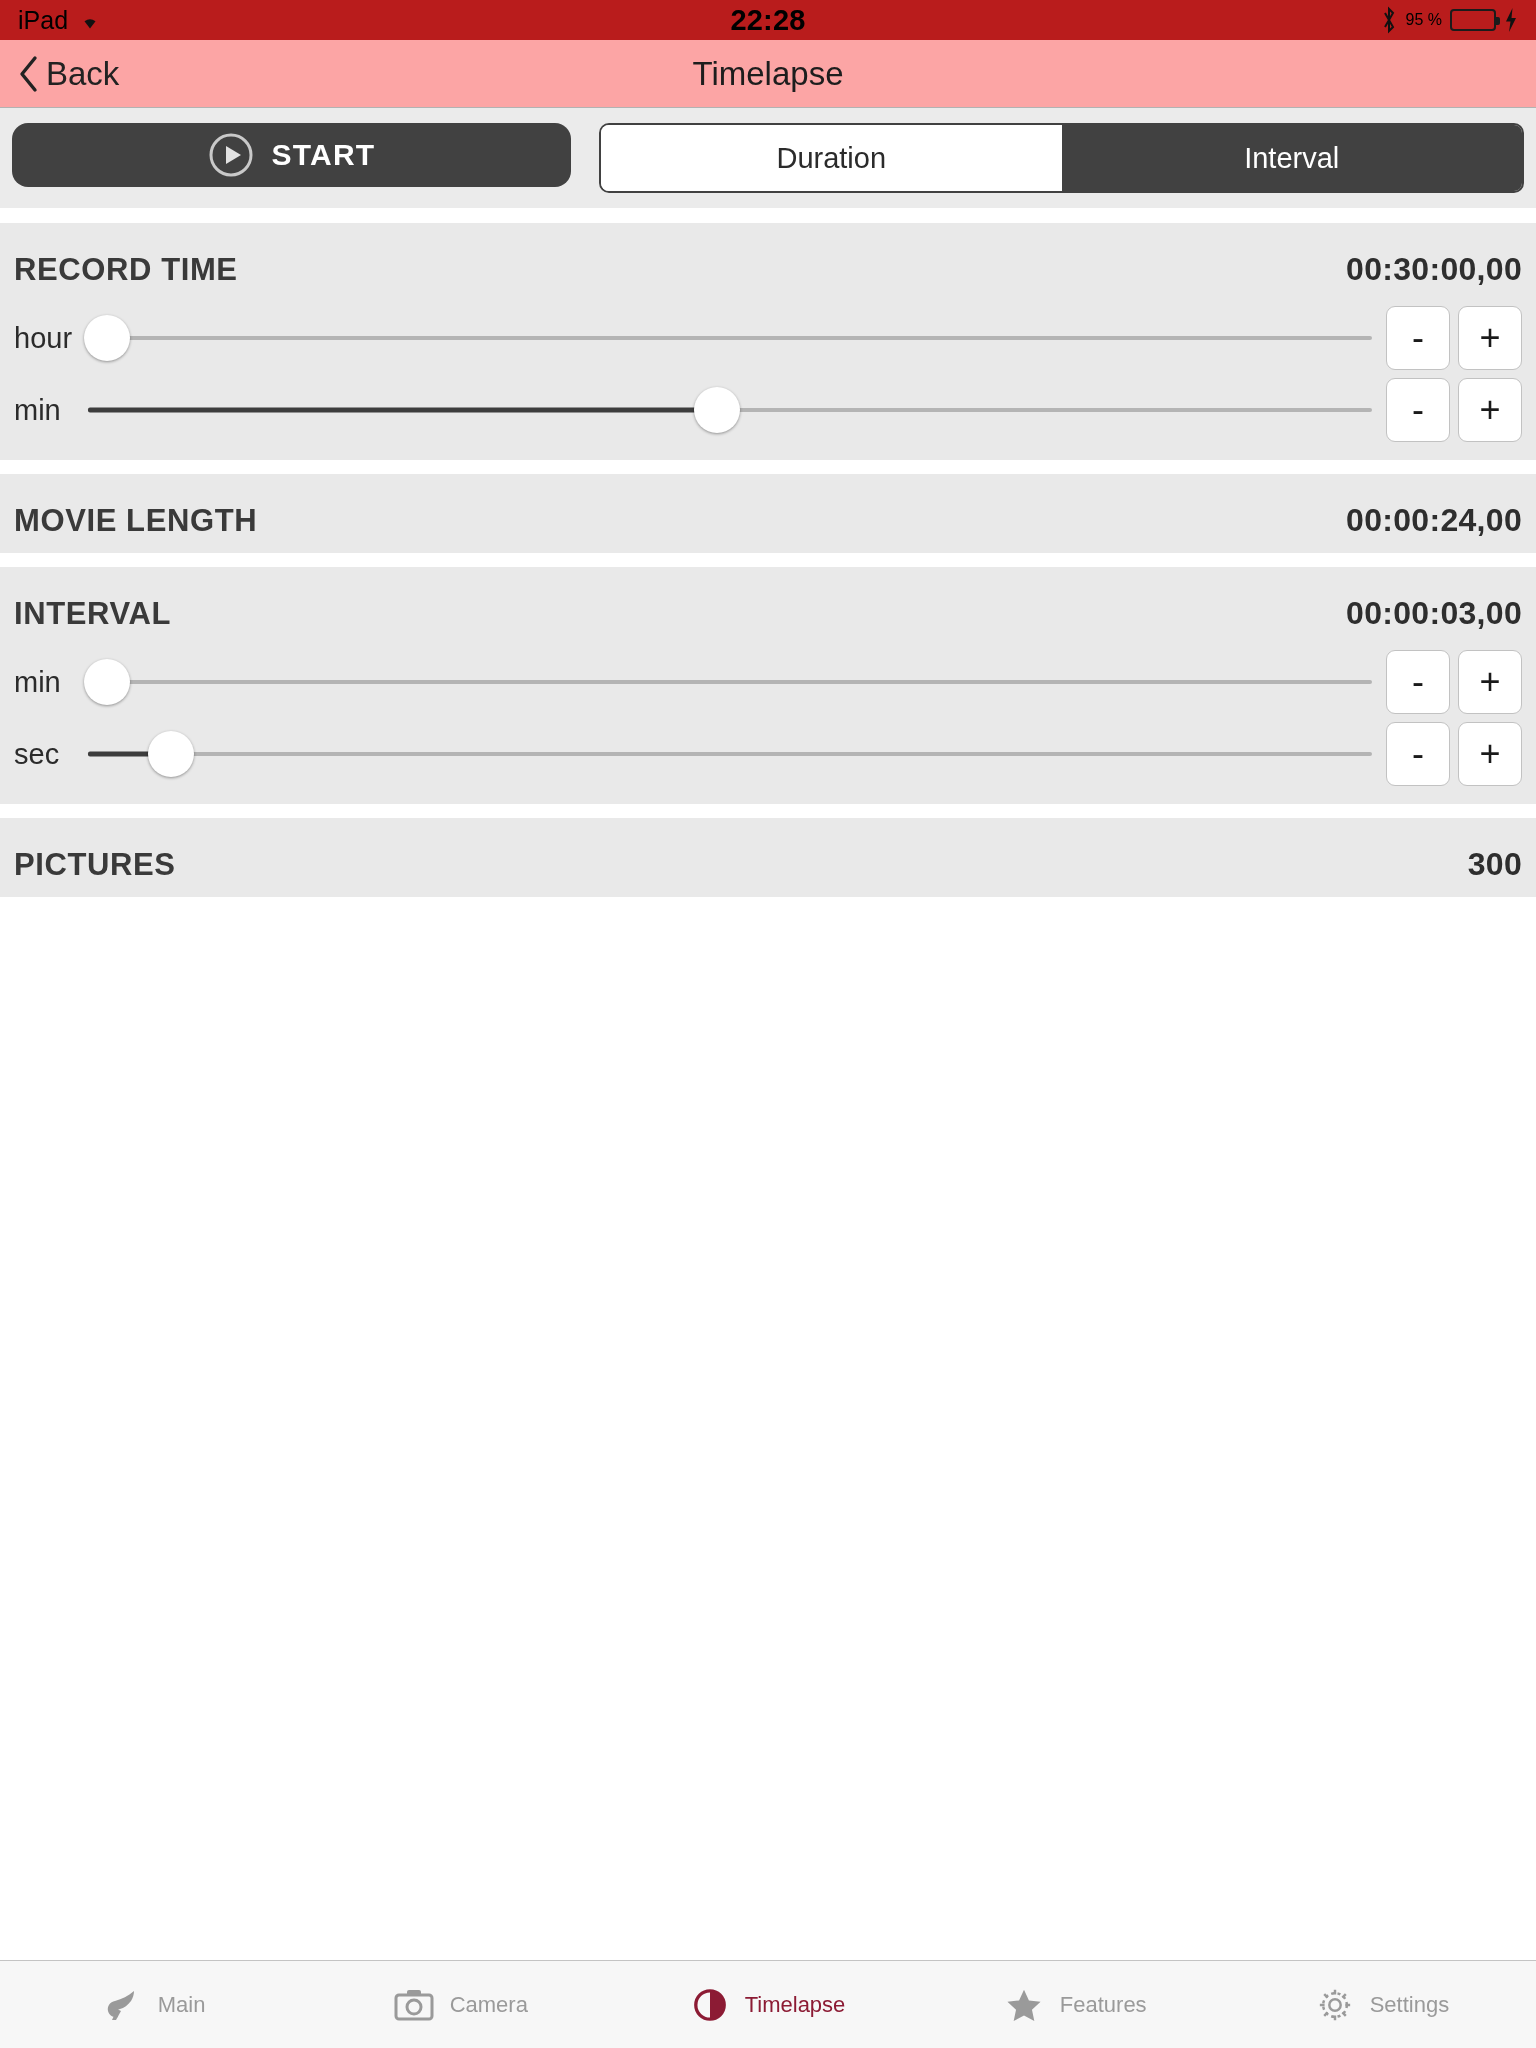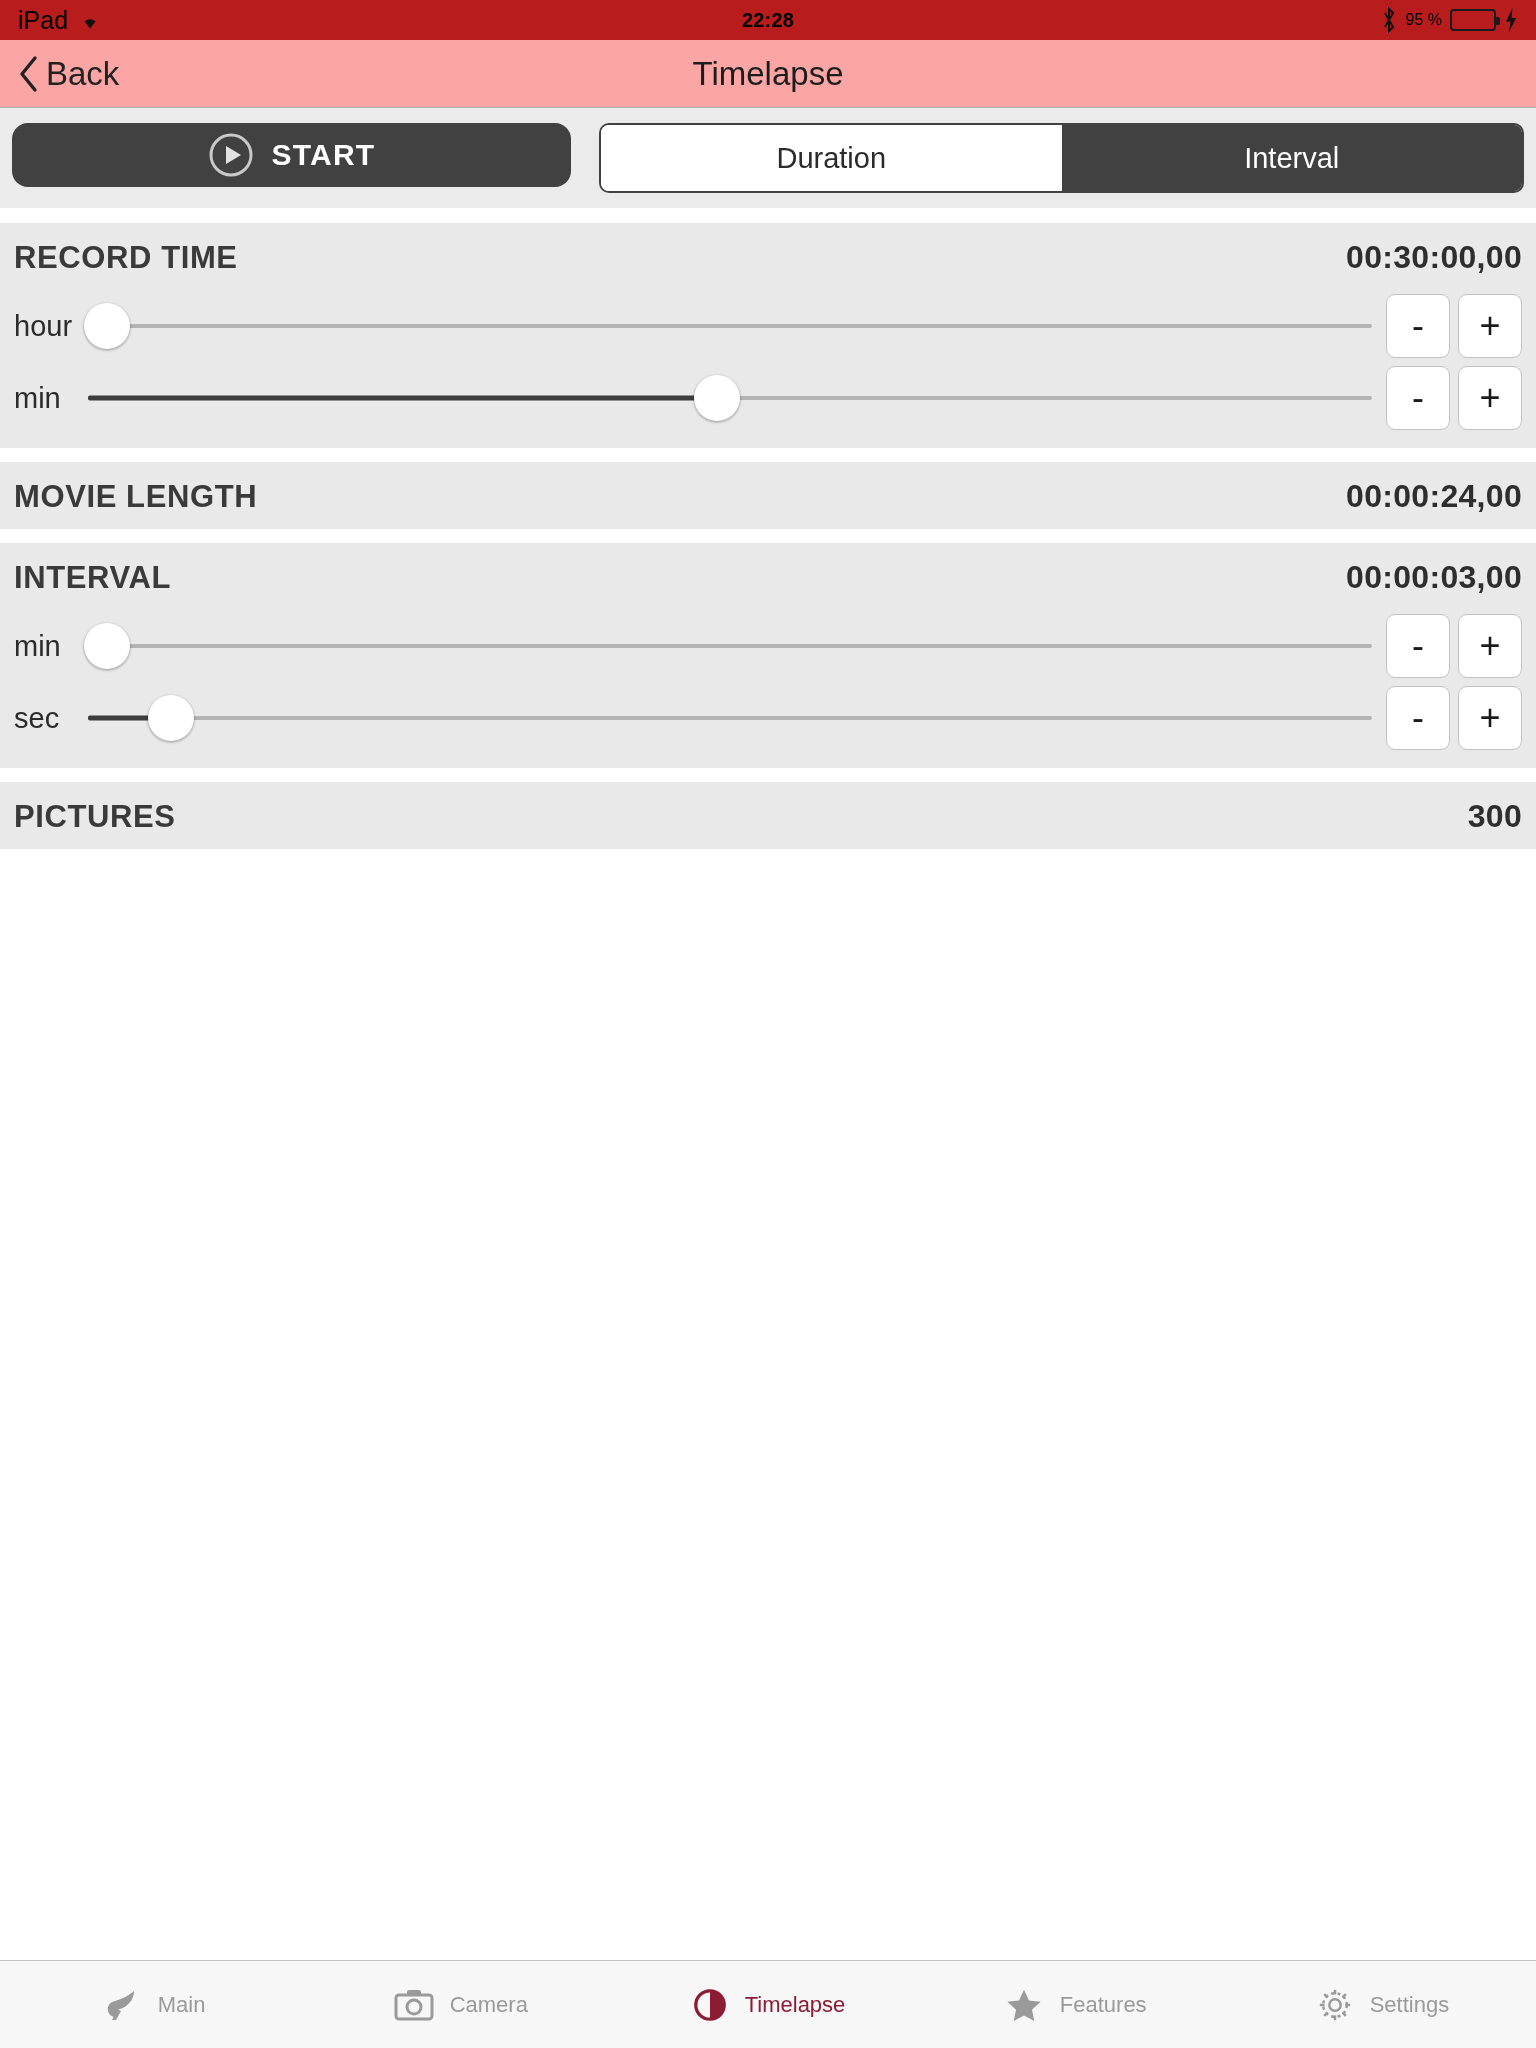--- a/index.html
+++ b/index.html
@@ -14,21 +14,21 @@
   
   .statusbar {
     height: 40px; background: #b91c1c;
     display: flex; align-items: center;
     padding: 0 18px; font-size: 25px; color: #000;
     position: relative; flex: 0 0 40px;
   }
   .sb-left { display: flex; align-items: center; gap: 9px; }
   .sb-center {
     position: absolute; left: 0; right: 0; text-align: center;
-    font-size: 20px; font-weight: 600; letter-spacing: .2px;
+    font-size: 29px; font-weight: 600; letter-spacing: .2px;
   }
   .sb-right {
     margin-left: auto; display: flex; align-items: center; gap: 8px;
     font-size: 16px; position: relative; z-index: 2;
   }
   .wifi-ico { display: block; }
   .bt-ico { display: block; }
   .batt {
     width: 46px; height: 22px; border: 2px solid #1b1b1b; border-radius: 4px;
     position: relative; display: inline-block; padding: 2px;
@@ -83,21 +83,21 @@
     font-size: 29px; cursor: pointer; background: #414141; color: #ffffff;
   }
   .seg.sel { background: #ffffff; color: #2b2b2b; }
 
   
   .gap { background: #ffffff; flex: 0 0 14px; }
   .panel { background: #e9e9e9; }
 
   .sec-head {
     display: flex; align-items: center; justify-content: space-between;
-    padding: 16px 14px 14px 14px;
+    padding: 28px 14px 14px 14px;
   }
   .sec-title {
     font-size: 31px; font-weight: bold; color: #3a3a3a; letter-spacing: .6px;
   }
   .sec-value {
     font-size: 32px; font-weight: bold; color: #2e2e2e; letter-spacing: .3px;
   }
 
   .slider-row {
     display: flex; align-items: center; padding: 4px 14px 4px 14px;

